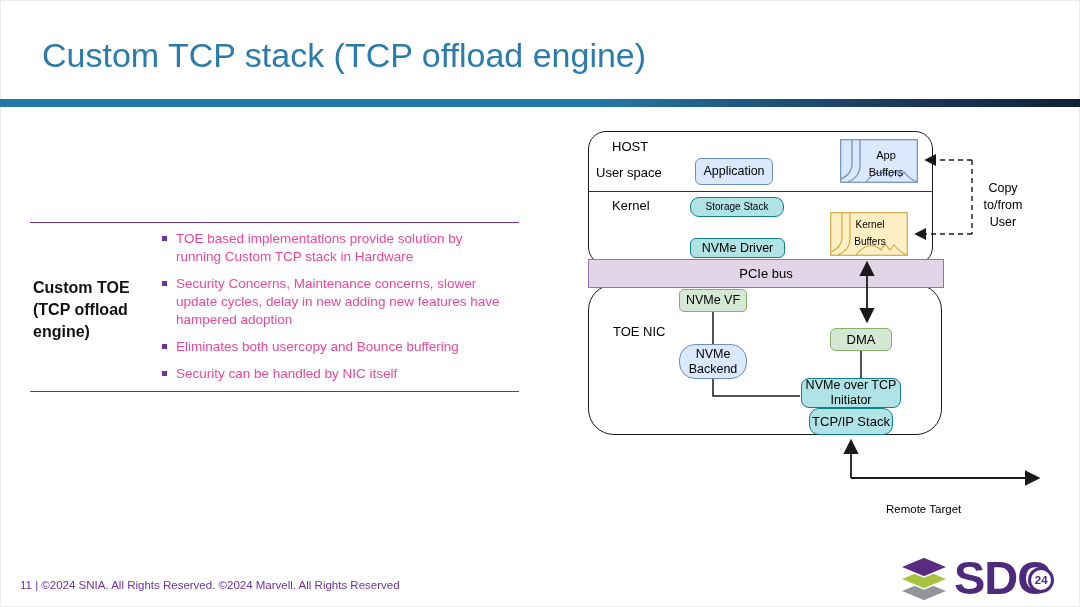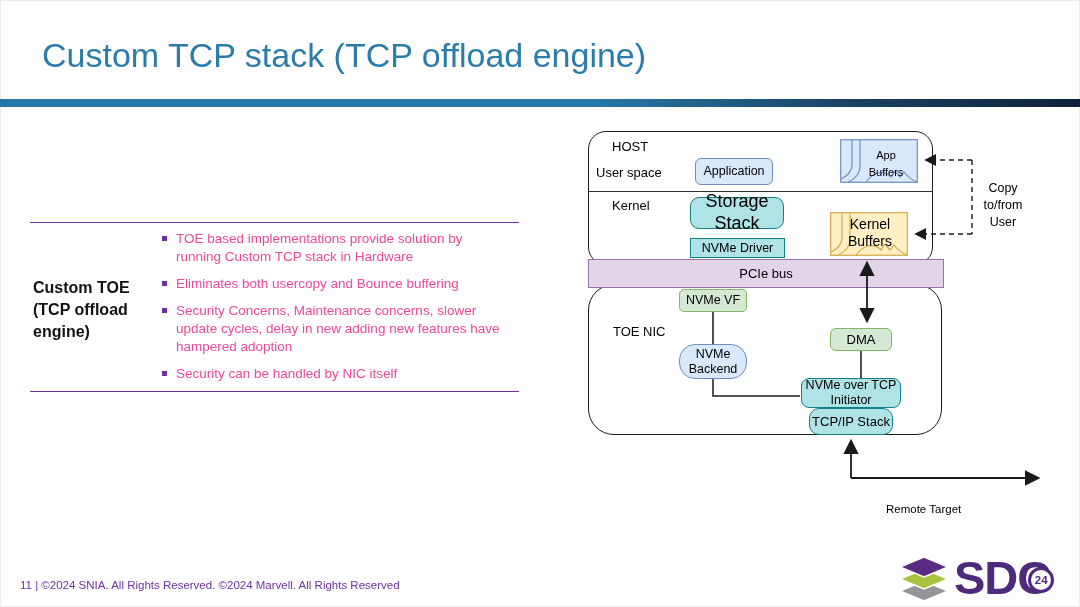--- a/index.html
+++ b/index.html
@@ -40,21 +40,21 @@
   .blue  { background:#DAE8FC; border-color:#6C8EBF; }
   .teal  { background:#B0E3E6; border-color:#0E8088; }
   .green { background:#D5E8D4; border-color:#82B366; }
 
   .pcie { position:absolute; left:588px; top:259px; width:356px; height:29px;
           background:#E1D5E7; border:1px solid #9673A6; box-sizing:border-box;
           display:flex; align-items:center; justify-content:center; font-size:13px;
           z-index:2; }
 
   .buffer-icon { position:absolute; z-index:3; }
-  .buffer-text { position:absolute; z-index:4; font-size:14px; color:#000;
+  .buffer-text { position:absolute; z-index:4; font-size:10px; color:#000;
                  text-align:center; line-height:17px; }
 
   .annotation { position:absolute; z-index:4; font-size:12.5px; color:#000;
                 text-align:center; line-height:17px; }
   .remote-label { position:absolute; left:886px; top:471px; z-index:5; font-size:11.5px;
                   color:#000; white-space:nowrap;margin-top:32px; }
 
   .connectors { position:absolute; left:0; top:0; width:1080px; height:607px;
                 z-index:4; pointer-events:none; }
 
@@ -82,45 +82,45 @@
 
   <div class="rule rule-top"></div>
   <div class="heading">Custom TOE (TCP offload engine)</div>
   <ul class="bullets">
     <li>
       <span class="sq"></span>
       <span>TOE based implementations provide solution by running Custom TCP stack in Hardware</span>
     </li>
     <li>
       <span class="sq"></span>
-      <span>Eliminates both usercopy and Bounce buffering</span>
+      <span>Security Concerns, Maintenance concerns, slower update cycles, delay in new adding new features have hampered adoption</span>
     </li>
     <li>
       <span class="sq"></span>
-      <span>Security Concerns, Maintenance concerns, slower update cycles, delay in new adding new features have hampered adoption</span>
+      <span>Eliminates both usercopy and Bounce buffering</span>
     </li>
     <li>
       <span class="sq"></span>
       <span>Security can be handled by NIC itself</span>
     </li>
   </ul>
   <div class="rule rule-bottom"></div>
 
   <div class="frame host-frame"></div>
   <div class="host-sep"></div>
   <div class="frame toe-frame"></div>
 
   <div class="dlabel" style="left:612px; top:139px;">HOST</div>
   <div class="dlabel" style="left:596px; top:165px;">User space</div>
   <div class="dlabel" style="left:612px; top:198px;">Kernel</div>
   <div class="dlabel" style="left:613px; top:324px;">TOE NIC</div>
 
   <div class="dbox blue" style="left:695px; top:158px; width:78px; height:27px; border-radius:6px; font-size:12.5px;">Application</div>
-  <div class="dbox teal" style="left:690px; top:197px; width:94px; height:32px; border-radius:9px; font-size:18px;">Storage Stack</div>
-  <div class="dbox teal" style="left:690px; top:238px; width:95px; height:20px; border-radius:0; font-size:12.5px;">NVMe Driver</div>
+  <div class="dbox teal" style="left:690px; top:197px; width:94px; height:20px; border-radius:9px; font-size:10px;">Storage Stack</div>
+  <div class="dbox teal" style="left:690px; top:238px; width:95px; height:20px; border-radius:6px; font-size:12.5px;">NVMe Driver</div>
 
   <svg class="buffer-icon" style="left:840px; top:139px;" width="78" height="44" viewBox="0 0 78 44">
     <rect x="0.7" y="0.7" width="76.6" height="42.6" fill="#DAE8FC" stroke="#6C8EBF" stroke-width="1.2"></rect>
     <path d="M12,1 V25 C12,33 6,38 1,40" fill="none" stroke="#6C8EBF" stroke-width="1.2"></path>
     <path d="M20,1 V27 C20,36 13,41 8,43" fill="none" stroke="#6C8EBF" stroke-width="1.2"></path>
     <path d="M26,43 C35,31 45,32 51,38 L55,32 L60,38 L64,33 C68,38 72,41 77,43" fill="none" stroke="#6C8EBF" stroke-width="1.2"></path>
   </svg>
   <div class="buffer-text" style="left:858px; top:147px; width:56px; font-size:11px;">App Buffers</div>
 
   <svg class="buffer-icon" style="left:830px; top:212px;" width="78" height="44" viewBox="0 0 78 44">

